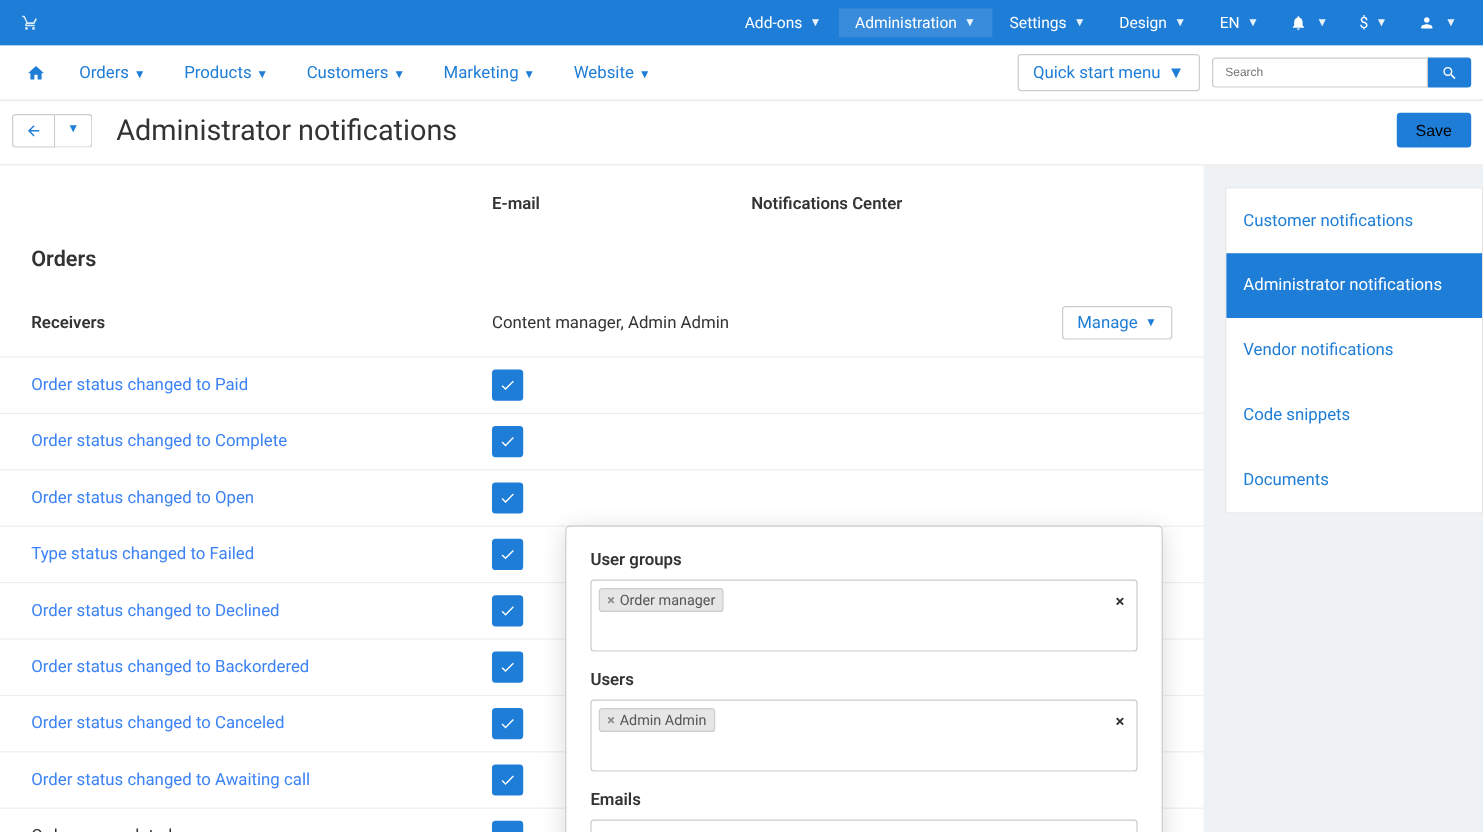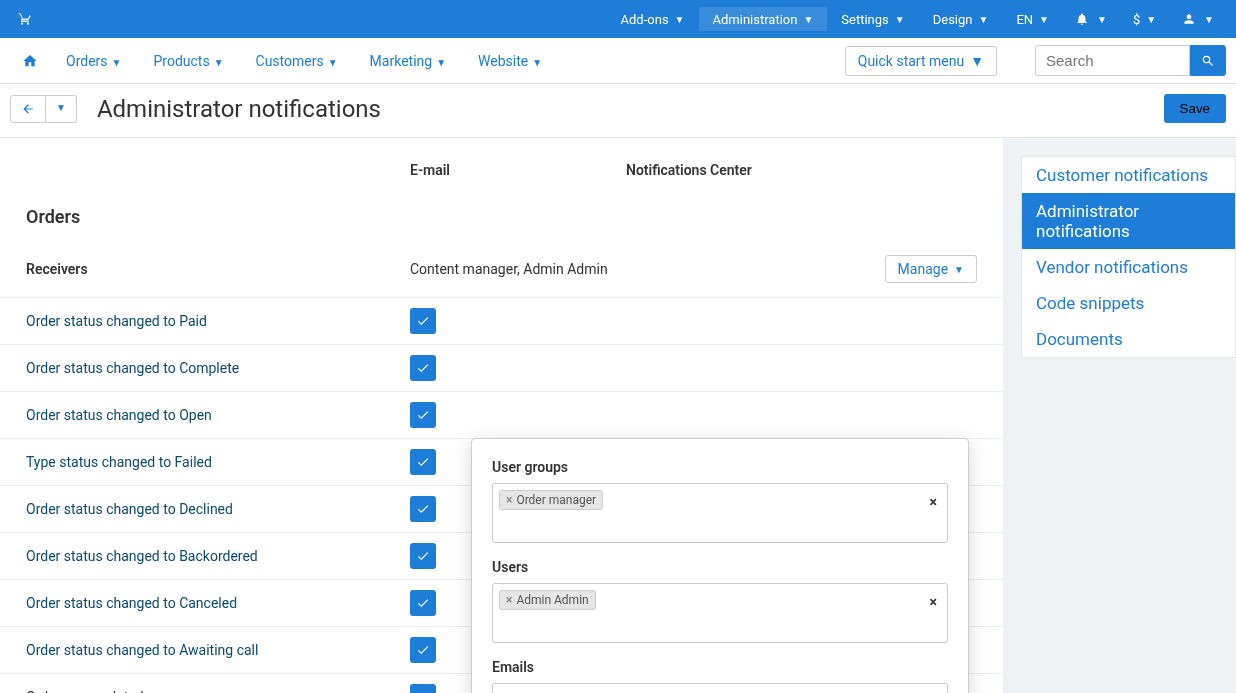--- a/index.html
+++ b/index.html
@@ -12,52 +12,52 @@
 .topbar .caret { margin-left: 6px; font-size: 10px; opacity: 0.9; }
 .topbar .icononly { padding: 0 12px; }
 
 .navbar { background: #fff; border-bottom: 1px solid #e5e5e5; height: 46px; display: flex; align-items: center; padding: 0 10px; }
 .navbar .home { padding: 10px 12px; color: #1e7dd6; cursor: pointer; }
 .navbar .navitem { padding: 10px 16px; color: #1e7dd6; cursor: pointer; font-size: 14px; }
 .navbar .navitem .caret { margin-left: 4px; font-size: 10px; }
 .navbar .spacer { flex: 1; }
 .navbar .quickstart { border: 1px solid #ccc; border-radius: 3px; padding: 6px 12px; color: #1e7dd6; cursor: pointer; display: flex; align-items: center; margin-right: 10px; }
 .navbar .searchwrap { display: flex; }
-.navbar .searchinput { border: 1px solid #ccc; border-radius: 3px 0 0 3px; padding: 6px 10px; width: 155px; font-size: 15px; margin-left: 28px; }
+.navbar .searchinput { border: 1px solid #ccc; border-radius: 3px 0 0 3px; padding: 6px 10px; width: 180px; font-size: 10px; }
 .navbar .searchbtn { border: 1px solid #1e7dd6; background: #1e7dd6; color: #fff; border-radius: 0 3px 3px 0; width: 36px; cursor: pointer; display: flex; align-items: center; justify-content: center; }
 
 .titlebar { display: flex; align-items: center; padding: 10px 10px 14px; border-bottom: 1px solid #e5e5e5; }
 .titlebar .backgroup { display: flex; margin-right: 20px; }
 .titlebar .backbtn { border: 1px solid #ccc; background: #fff; padding: 6px 10px; color: #1e7dd6; cursor: pointer; }
 .titlebar .backbtn:first-child { border-radius: 3px 0 0 3px; }
 .titlebar .backbtn:last-child { border-radius: 0 3px 3px 0; border-left: none; font-size: 10px; }
 .titlebar h1 { font-size: 24px; font-weight: 400; color: #333; flex: 1; }
 .titlebar .savebtn { background: #1e7dd6; color: #000000; border: none; border-radius: 3px; padding: 7px 16px; cursor: pointer; }
 
 .mainwrap { display: flex; background: #eef2f5; }
 .maincontent { flex: 1; background: #fff; margin-right: 18px; padding-bottom: 20px; position: relative; }
 .sidebar { width: 215px; background: #fff; border: 1px solid #e5e5e5; margin-top: 18px; margin-bottom: 18px; align-self: flex-start; }
-.sidebar .sideitem { padding: 8px 14px; color: #1e7dd6; cursor: pointer; font-size: 17px; }
+.sidebar .sideitem { padding: 19px 14px; color: #1e7dd6; cursor: pointer; font-size: 14px; }
 .sidebar .sideitem.active { background: #1e7dd6; color: #fff; }
 
 .tableheader { display: flex; padding: 24px 26px 14px; }
 .tableheader .col1 { width: 384px; }
 .tableheader .col2 { width: 216px; font-weight: 600; }
 .tableheader .col3 { flex: 1; font-weight: 600; }
 
 .sectionhead { padding: 14px 26px; font-size: 18px; font-weight: 600; }
 
 .receivers { display: flex; align-items: center; padding: 14px 26px; border-bottom: 1px solid #eee; }
 .receivers .label { width: 384px; font-weight: 600; }
 .receivers .val { flex: 1; }
 .receivers .managebtn { border: 1px solid #ccc; background: #fff; color: #1e7dd6; padding: 5px 12px; border-radius: 3px; cursor: pointer; display: flex; align-items: center; }
 
 .row { display: flex; align-items: center; padding: 10px 26px; border-bottom: 1px solid #eee; }
 .row .col1 { width: 384px; }
-.row .col1 a { color: #0c4a6e; text-decoration: none; cursor: pointer; }
+.row .col1 a { color: #3b82f6; text-decoration: none; cursor: pointer; }
 .row .col1 .plain { color: #333; }
 .row .col2 { width: 216px; }
 .row .col3 { flex: 1; }
 .checkbox { width: 26px; height: 26px; background: #1e7dd6; border-radius: 3px; display: inline-flex; align-items: center; justify-content: center; color: #fff; cursor: pointer; }
 
 .popover { position: absolute; top: 300px; left: 471px; width: 498px; background: #fff; border: 1px solid #ccc; border-radius: 4px; box-shadow: 0 4px 20px rgba(0,0,0,0.15); padding: 20px; }
 .popover .fieldlabel { font-weight: 600; margin-bottom: 8px; }
 .popover .tagbox { border: 1px solid #ccc; border-radius: 3px; padding: 6px; min-height: 60px; margin-bottom: 16px; position: relative; }
 .popover .tag { display: inline-flex; align-items: center; background: #e6e6e6; border: 1px solid #ccc; border-radius: 3px; padding: 2px 6px; font-size: 12px; color: #555; }
 .popover .tag .x { margin-right: 4px; cursor: pointer; font-weight: bold; color: #888; }

